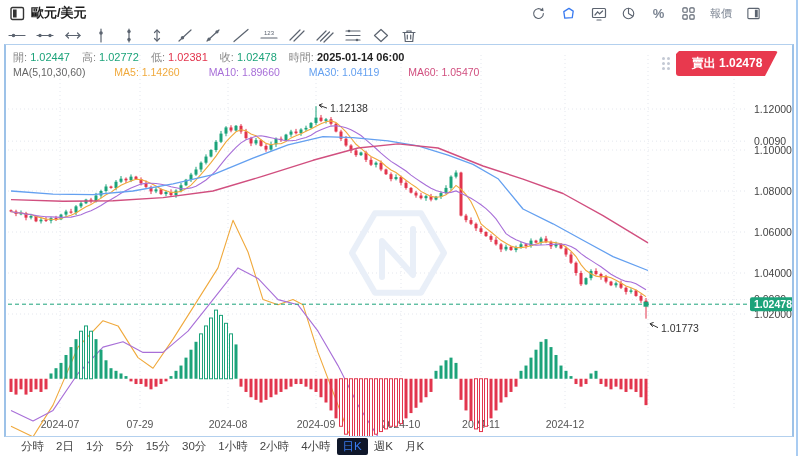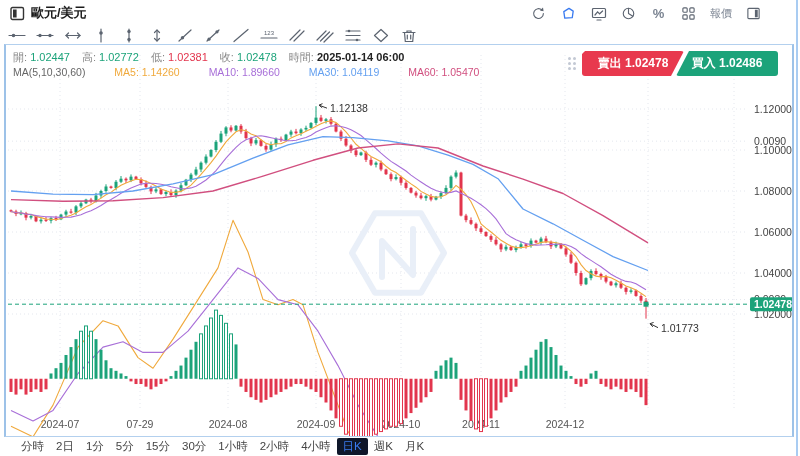--- a/index.html
+++ b/index.html
@@ -676,21 +676,20 @@
     <div class="trade">
       <span class="drag-dots">
           <i></i>
           <i></i>
           <i></i>
           <i></i>
           <i></i>
           <i></i>
         </span>
       <span class="tbtn sell"><span>賣出</span> <span>1.02478</span></span>
-      <span class="tbtn buy"><span>買入</span> <span>1.02486</span></span>
     </div>
   </div>
 
   <div class="tabs">
     <span class="tab">分時</span>
     <span class="tab">2日</span>
     <span class="tab">1分</span>
     <span class="tab">5分</span>
     <span class="tab">15分</span>
     <span class="tab">30分</span>

